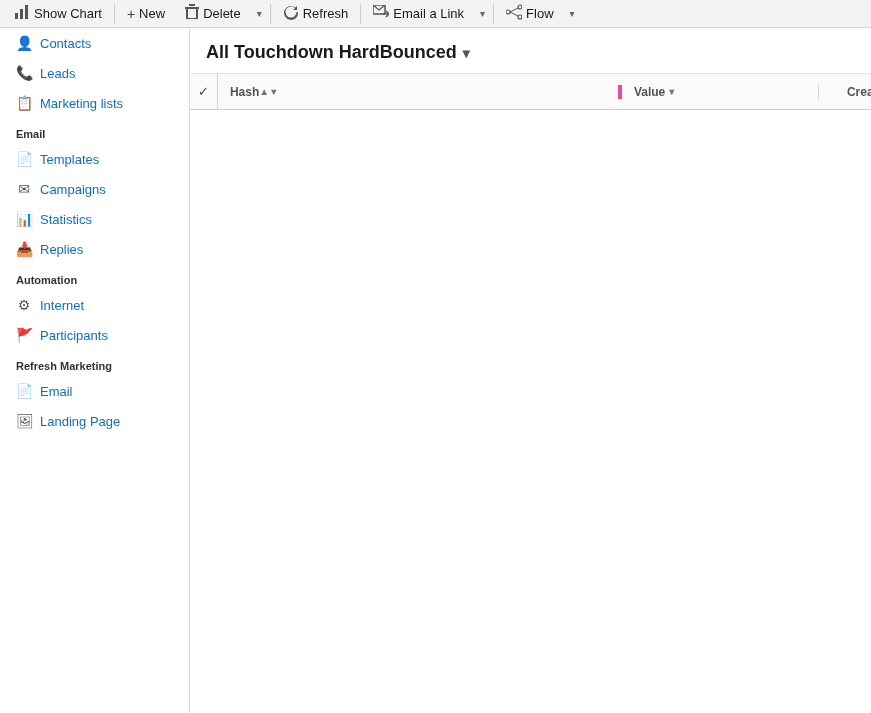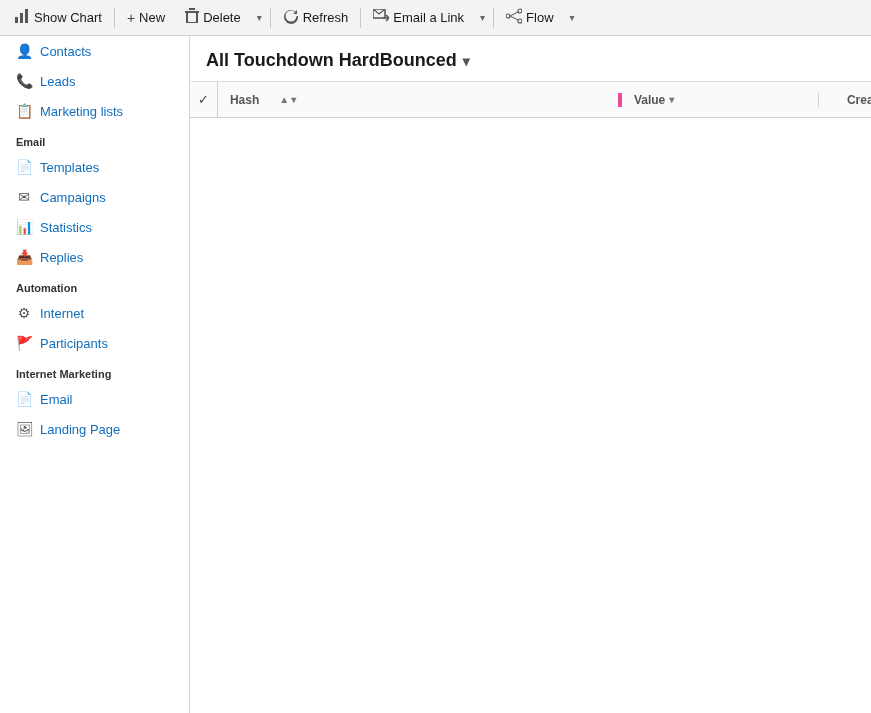--- a/index.html
+++ b/index.html
@@ -1,20 +1,20 @@
 <!DOCTYPE html>
 <html><head>
   <meta charset="utf-8">
   <style>
     * { box-sizing: border-box; margin: 0; padding: 0; }
     body { font-family: 'Segoe UI', Arial, sans-serif; font-size: 13px; color: #333; display: flex; flex-direction: column; height: 713px; width: 871px; overflow: hidden; background: #fff; }
 
     
     .toolbar {
-      display: flex; align-items: center; height: 36px;
+      display: flex; align-items: center; height: 28px;
       background: #f3f3f3; border-bottom: 1px solid #d0d0d0;
       padding: 0 4px; gap: 0; flex-shrink: 0;
     }
     .toolbar-btn {
       display: flex; align-items: center; gap: 4px;
       padding: 4px 10px; cursor: pointer; border: none;
       background: transparent; font-size: 13px; color: #1a1a1a;
       white-space: nowrap; height: 100%;
     }
     .toolbar-btn .icon { font-size: 14px; color: #444; }
@@ -74,21 +74,21 @@
 
     .table-header {
       display: flex; align-items: center; height: 36px;
       border-bottom: 1px solid #d0d0d0; background: #fafafa; flex-shrink: 0;
     }
     .table-check-col {
       display: flex; align-items: center; padding: 0 8px; gap: 4px;
       border-right: 1px solid #d0d0d0; height: 100%;
     }
     .table-col-hash {
-      display: flex; align-items: center; gap: 20px;
+      display: flex; align-items: center; gap: 0;
       padding: 0 12px; color: #555; font-size: 12px; font-weight: 600;
       flex: 0 0 400px;
     }
     .sort-arrows { display: flex; gap: 2px; }
     .sort-arrow { font-size: 10px; color: #777; cursor: pointer; }
     .table-col-value {
       display: flex; align-items: center; gap: 4px;
       padding: 0 12px; color: #555; font-size: 12px; font-weight: 600;
       border-left: 4px solid #ec4899; flex: 0 0 200px;
     }
@@ -232,21 +232,21 @@
           <span class="nav-icon">⚙</span>
           <span class="nav-label">Internet</span>
         </div>
         <div class="sidebar-item">
           <span class="nav-icon">🚩</span>
           <span class="nav-label">Participants</span>
         </div>
       </div>
 
       <div>
-        <div class="sidebar-section-label">Internet Marketing</div>
+        <div class="sidebar-section-label">Refresh Marketing</div>
         <div class="sidebar-item">
           <span class="nav-icon">📄</span>
           <span class="nav-label">Email</span>
         </div>
         <div class="sidebar-item">
           <span class="nav-icon">🖼</span>
           <span class="nav-label">Landing Page</span>
         </div>
       </div>
 

